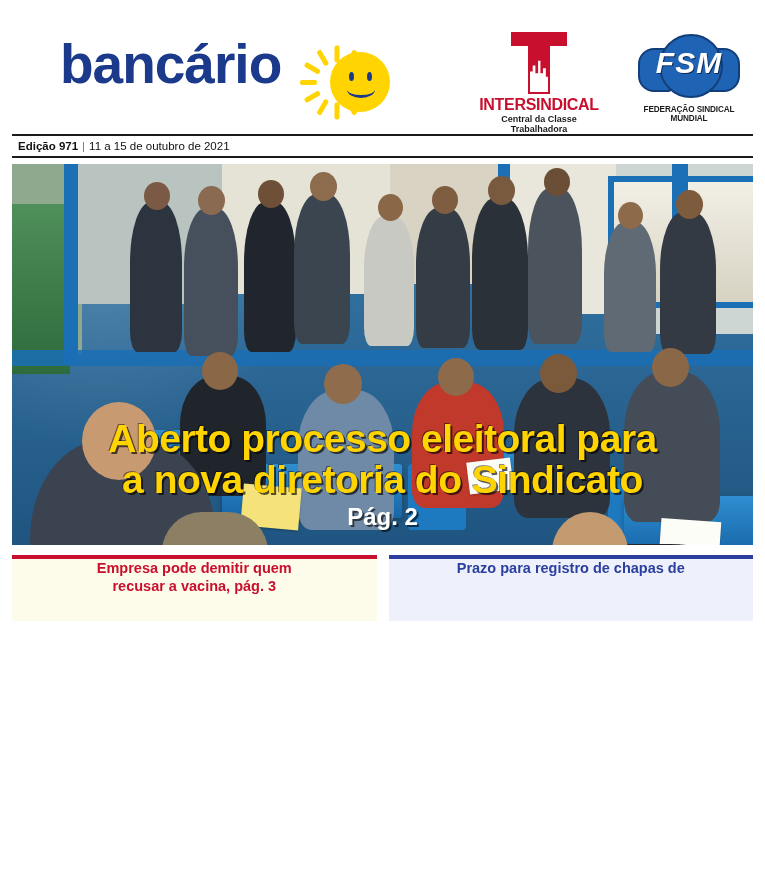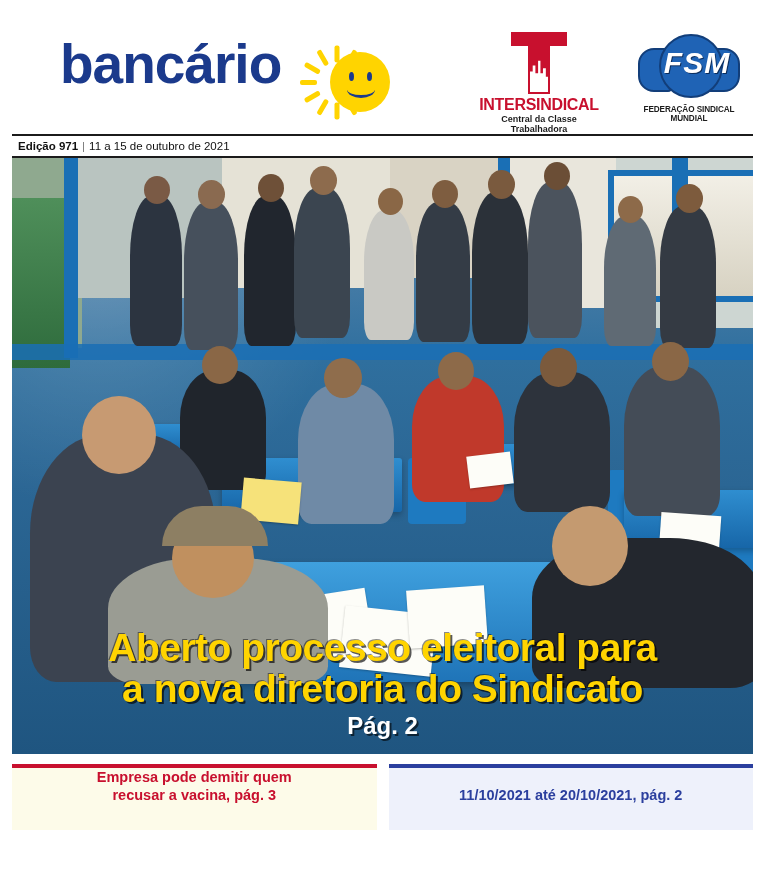--- a/index.html
+++ b/index.html
@@ -190,21 +190,21 @@
     position: absolute;
     top: 16px;
     width: 30px; height: 40px;
     background: #1f63b5;
     border: 2px solid #123e7a;
   }
   .fsm-hand-l { left: 2px; border-radius: 16px 4px 4px 16px; }
   .fsm-hand-r { right: 2px; border-radius: 4px 16px 16px 4px; }
   .fsm-text {
     position: absolute;
-    left: 8px; top: 14px;
+    left: 0; top: 14px;
     width: 106px;
     text-align: center;
     font-weight: bold;
     font-style: italic;
     font-size: 30px;
     color: #ffffff;
     text-shadow: 1px 1px 0 #0c2d5c;
     letter-spacing: 1px;
   }
   .fsm-caption {
@@ -227,21 +227,22 @@
     color: #111;
     margin-top: 2px;
   }
   .edition-num { font-weight: bold; }
   .edition-sep { margin: 0 4px; color: #777; }
   .edition-date { font-weight: normal; }
 
   
   .photo-wrap {
     position: relative;
-    height: 596px;
+    margin-top: 6px;
+    height: 381px;
     overflow: hidden;
     background: #4c1d95;
   }
   .photo {
     position: absolute;
     inset: 0;
     background:
       radial-gradient(circle at 12% 18%, rgba(255,255,255,0.18), transparent 30%),
       linear-gradient(180deg, #7aa6c9 0%, #4c7fa8 16%, #2f6f9e 34%, #2b6694 55%, #1f5580 100%);
     overflow: hidden;
@@ -541,20 +542,19 @@
 
   <div class="calls">
     <div class="call call-left">
       <div>
         <span>Empresa pode demitir quem</span><br>
         <span>recusar a vacina, pág. 3</span>
       </div>
     </div>
     <div class="call call-right">
       <div>
-        <br>
-        <span>11/10/2021 até 20/10/2021, pág. 2</span>
+        <span>Prazo para registro de chapas de</span><br>
       </div>
     </div>
   </div>
 
 
 </div>
 
 </body></html>

